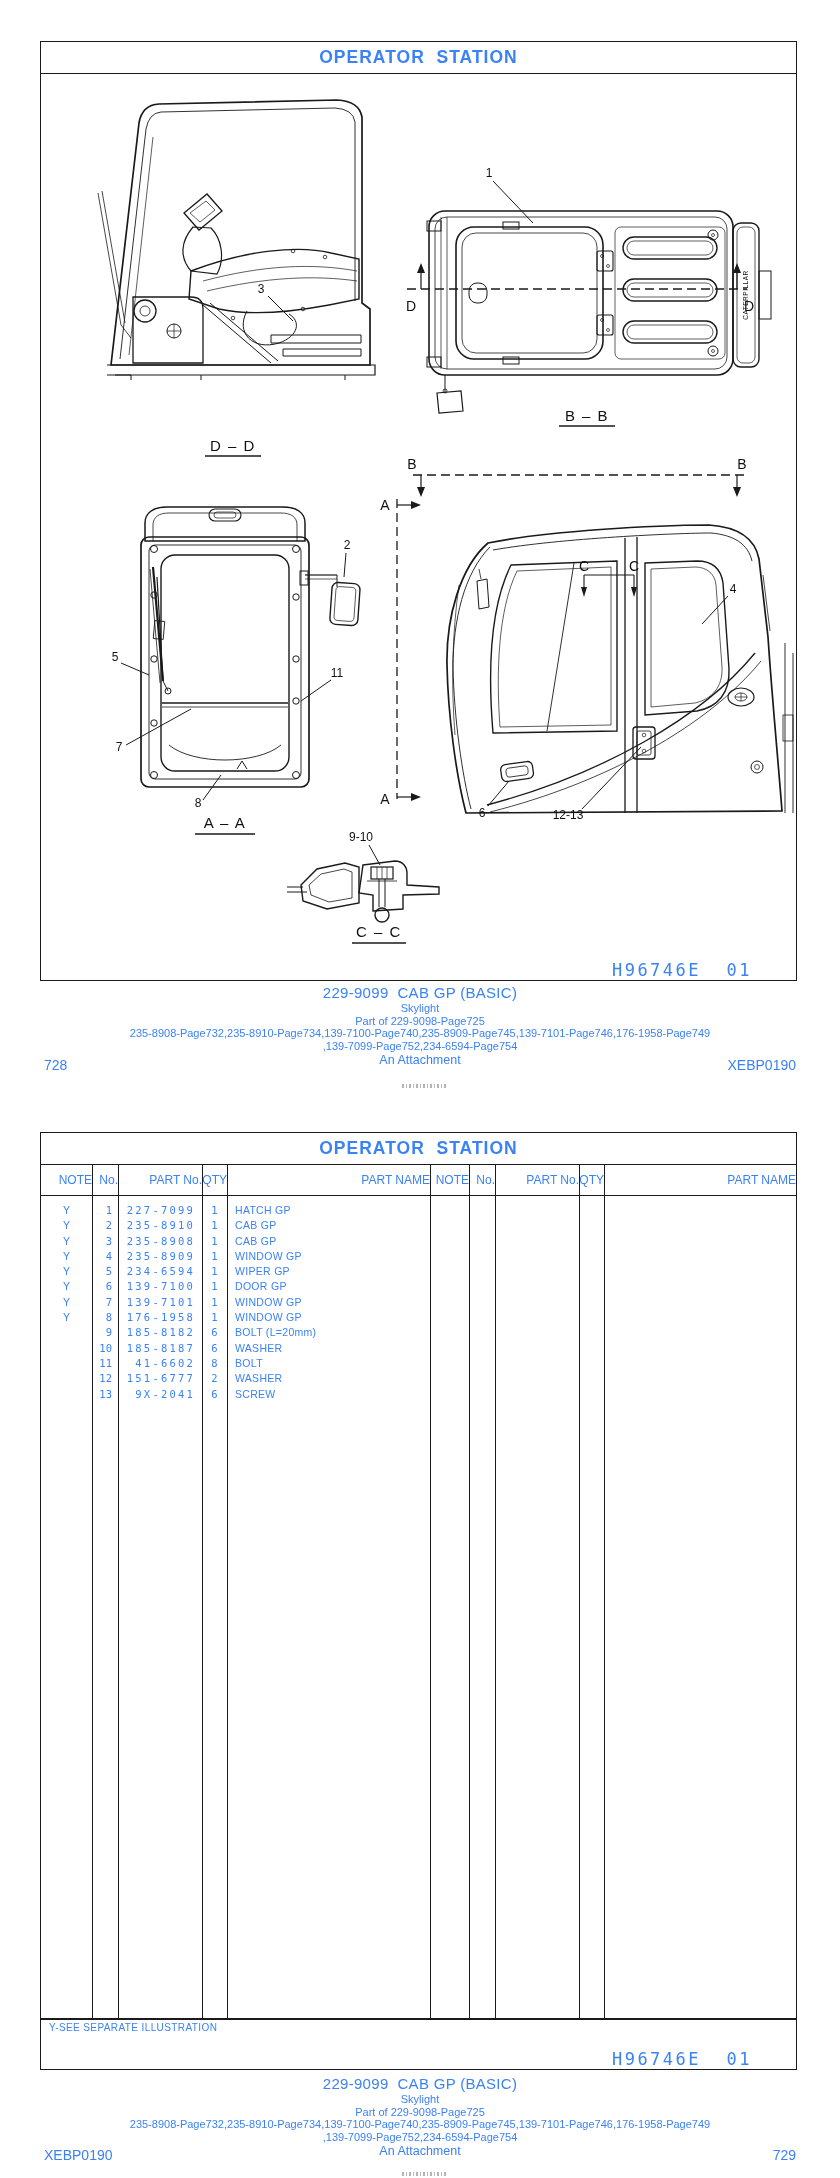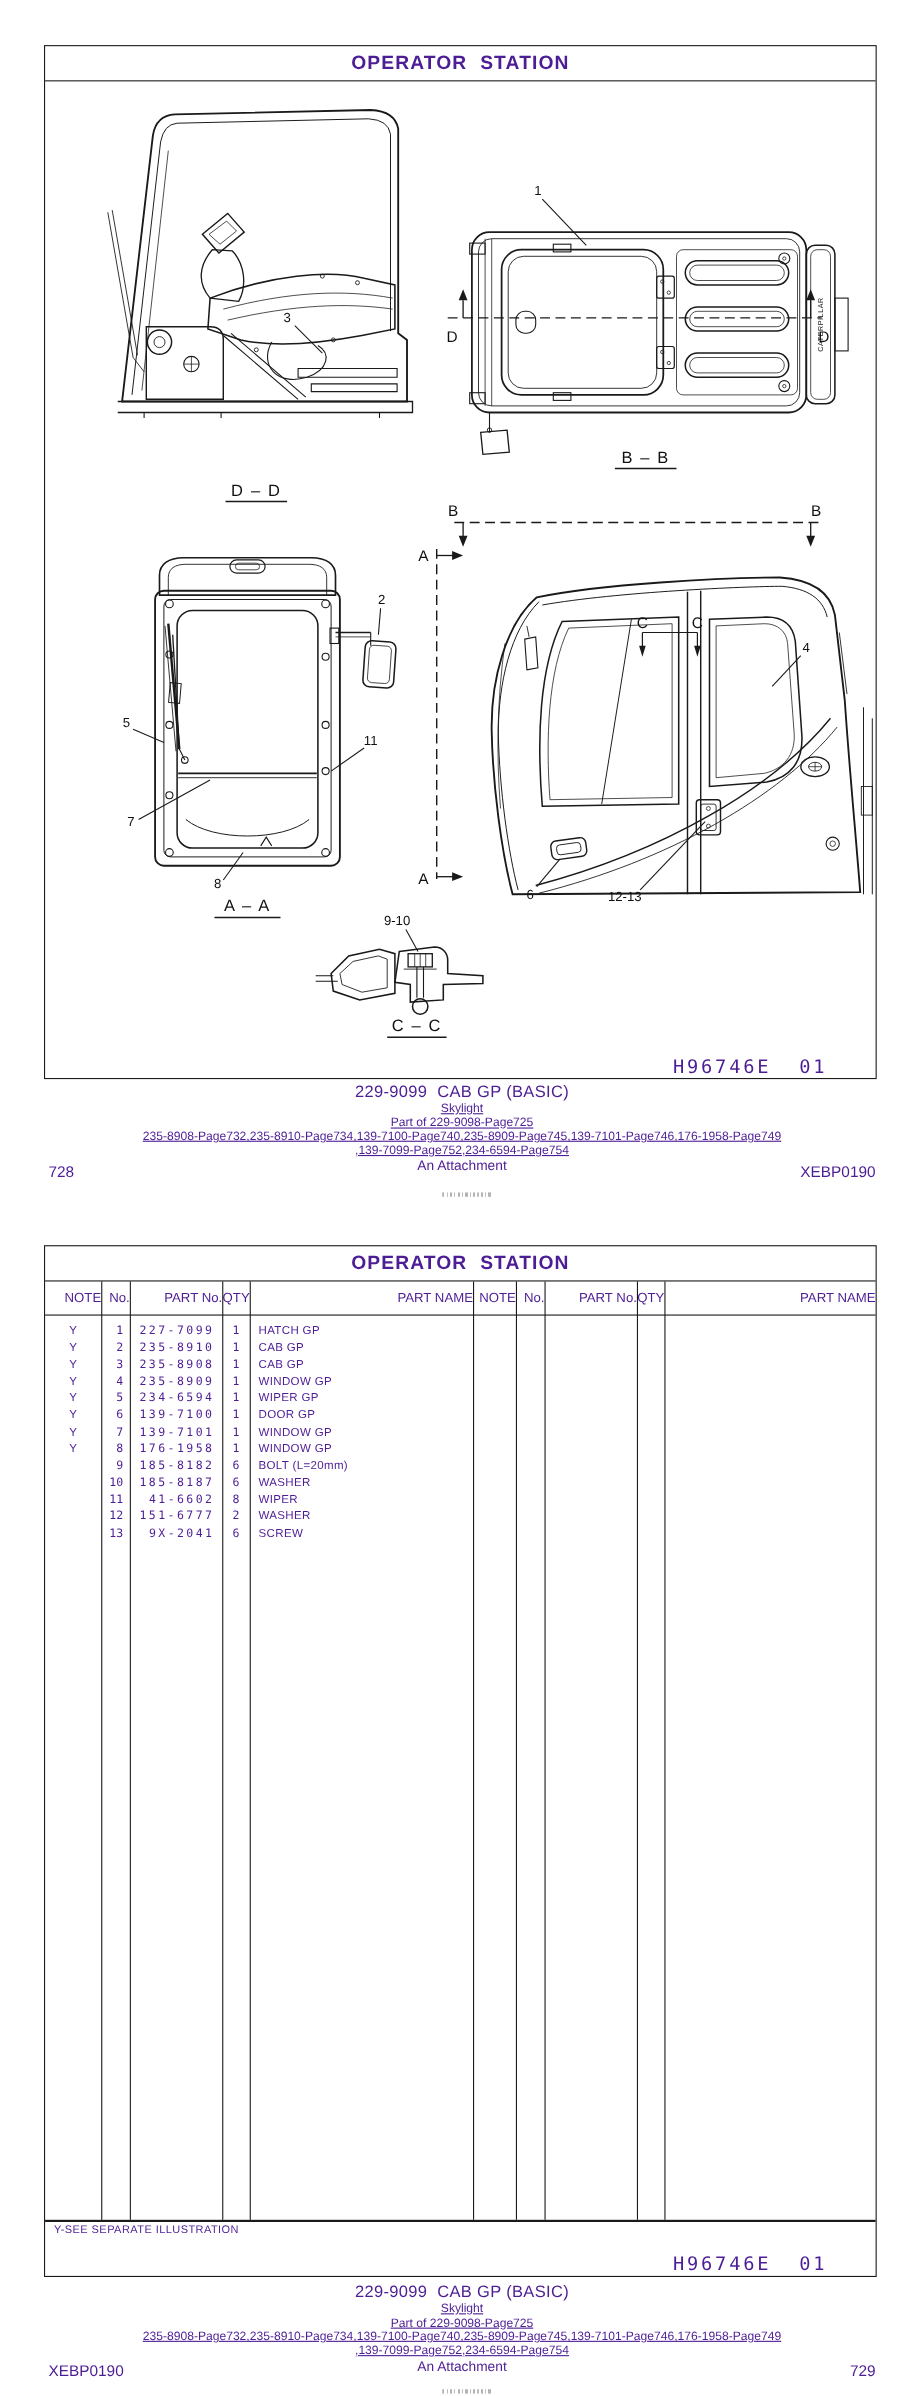--- a/index.html
+++ b/index.html
@@ -1,17 +1,17 @@
 <!DOCTYPE html>
 <html><head>
 <meta charset="utf-8">
 <style>
   html,body{margin:0;padding:0;background:#fff;}
   .canvas{position:relative;width:840px;height:2178px;background:#ffffff;overflow:hidden;
-          font-family:"Liberation Sans",sans-serif;color:#4c1d95;}
+          font-family:"Liberation Sans",sans-serif;color:#3b82f6;}
   .page-box{position:absolute;left:40px;width:755px;border:1.6px solid #1a1a1a;background:#fff;}
   #p1{top:41px;height:938px;}
   #p2{top:1132px;height:936px;}
   .title-band{position:absolute;top:0;left:0;right:0;height:31px;border-bottom:1.6px solid #1a1a1a;
               display:flex;align-items:center;justify-content:center;}
   .title-band span{font-size:17.5px;font-weight:bold;letter-spacing:1px;white-space:pre;}
   .doc-code{position:absolute;right:44px;top:918px;font-family:"DejaVu Sans Mono",monospace;
             font-size:17px;letter-spacing:2.5px;white-space:pre;}
   #p2 .doc-code{top:916px;}
   .drawing{position:absolute;left:0;top:33px;}
@@ -32,21 +32,21 @@
   .c-no{left:51px;width:20px;text-align:right;font-family:"DejaVu Sans Mono",monospace;font-size:10.5px;}
   .c-part{left:77px;width:77px;text-align:right;font-family:"DejaVu Sans Mono",monospace;
           font-size:10.8px;letter-spacing:2.2px;}
   .c-qty{left:161px;width:25px;text-align:center;font-family:"DejaVu Sans Mono",monospace;font-size:10.5px;}
   .c-name{left:194px;letter-spacing:.3px;}
   .footnote{position:absolute;top:889px;left:8px;font-size:10px;letter-spacing:.4px;}
   
   .caption{position:absolute;left:0;width:840px;text-align:center;line-height:1;}
   #cap1{top:985px;} #cap2{top:2076px;}
   .cap-l1{font-size:15px;font-weight:normal;letter-spacing:.3px;white-space:pre;margin-bottom:3px;}
-  .cap-sm{font-size:11px;margin-top:1.5px;text-decoration:underline;}
+  .cap-sm{font-size:11px;margin-top:1.5px;}
   .cap-l6{font-size:12.5px;margin-top:2px;}
   .page-foot{position:absolute;left:44px;right:44px;font-size:14px;}
   #foot1{top:1057px;} #foot2{top:2147px;}
   .pf-left{float:left;} .pf-right{float:right;}
   .print-stamp{position:absolute;width:46px;height:4px;opacity:.65;
     background:repeating-linear-gradient(90deg,#8b8b8b 0 2px,transparent 2px 4px,#9a9a9a 4px 5px,transparent 5px 7px);}
   #stamp1{left:402px;top:1084px;} #stamp2{left:402px;top:2172px;}
 </style>
 </head>
 <body>
@@ -381,21 +381,21 @@
           <span class="c-no">10</span>
           <span class="c-part">185-8187</span>
           <span class="c-qty">6</span>
           <span class="c-name">WASHER</span>
         </div>
       <div class="trow">
           <span class="c-note"></span>
           <span class="c-no">11</span>
           <span class="c-part">41-6602</span>
           <span class="c-qty">8</span>
-          <span class="c-name">WIPER</span>
+          <span class="c-name">BOLT</span>
         </div>
       <div class="trow">
           <span class="c-note"></span>
           <span class="c-no">12</span>
           <span class="c-part">151-6777</span>
           <span class="c-qty">2</span>
           <span class="c-name">WASHER</span>
         </div>
       <div class="trow">
           <span class="c-note"></span>

